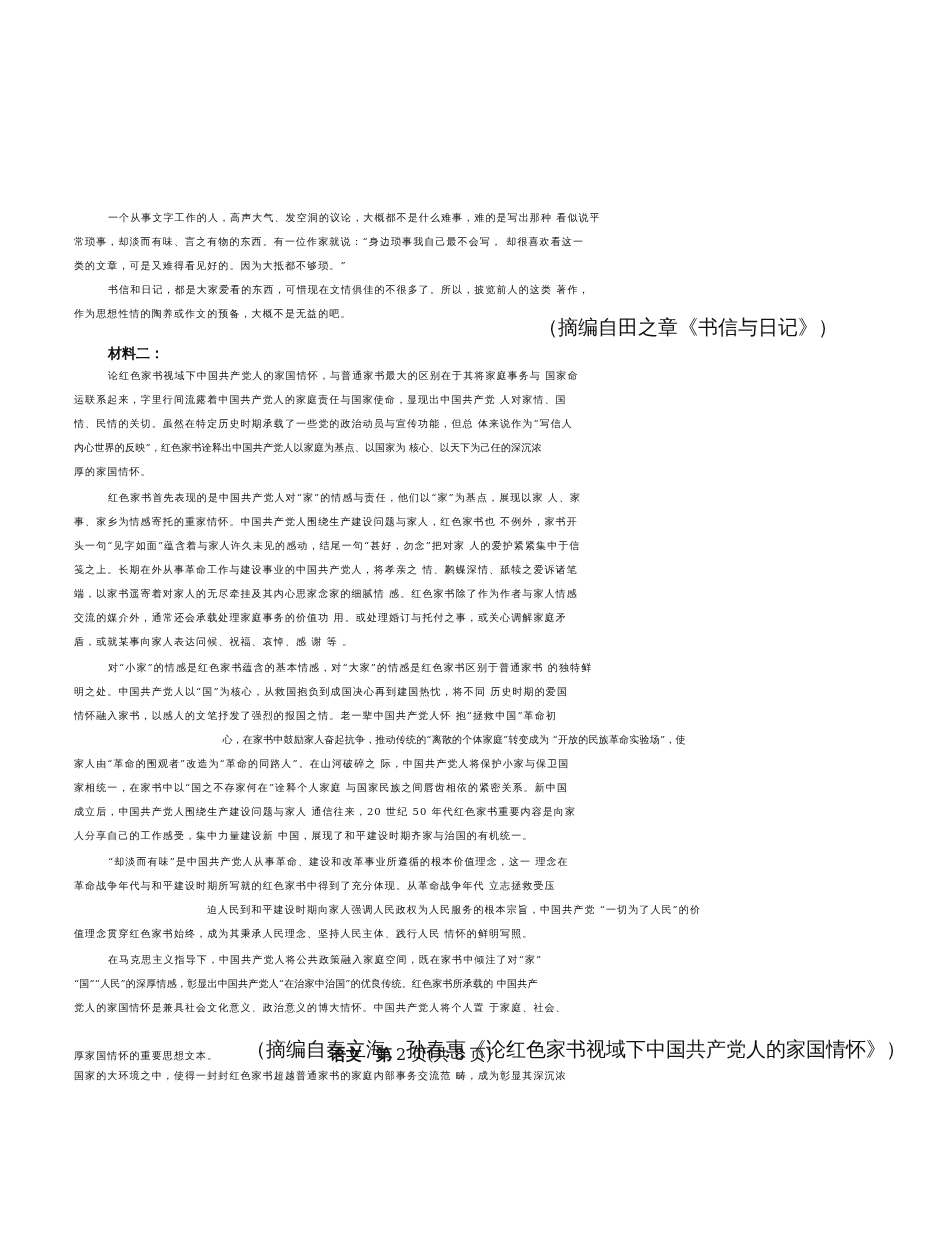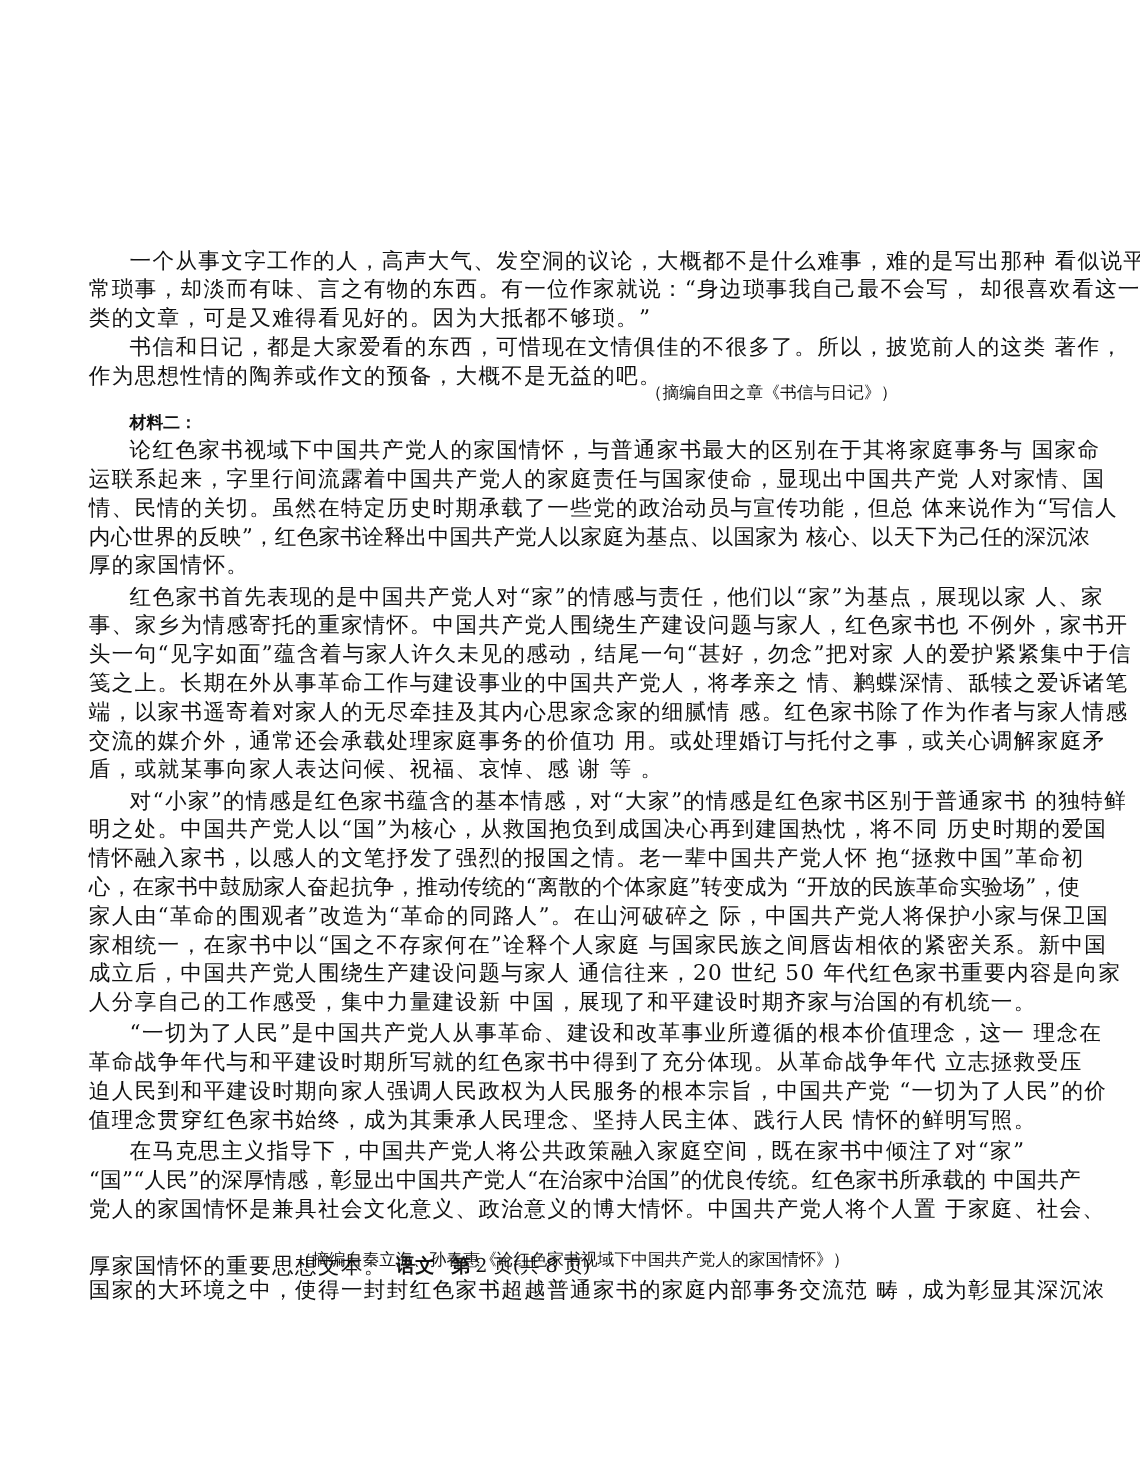--- a/index.html
+++ b/index.html
@@ -19,32 +19,32 @@
     position: absolute;
     left: 0;
     top: 0;
     width: 950px;
     height: 1236px;
   }
   .line {
     position: absolute;
     left: 74px;
     width: 760px;
-    font-size: 18px;
+    font-size: 10px;
     line-height: 24px;
     height: 24px;
     white-space: nowrap;
     letter-spacing: 1.1px;
   }
   .line.indent { left: 108px; }
   .line.tight { letter-spacing: 0.2px; }
   .attrib {
     position: absolute;
     font-family: "Liberation Sans", "DejaVu Sans", sans-serif;
-    font-size: 14px;
+    font-size: 20px;
     line-height: 22px;
     white-space: nowrap;
   }
   .section-heading {
     position: absolute;
     left: 108px;
     font-family: "DejaVu Sans", "Liberation Sans", sans-serif;
     font-weight: bold;
     font-size: 14px;
     line-height: 22px;
@@ -106,21 +106,21 @@
 
     <div class="line indent" style="top:656px;">对“小家”的情感是红色家书蕴含的基本情感，对“大家”的情感是红色家书区别于普通家书 的独特鲜</div>
     <div class="line" style="top:680px;">明之处。中国共产党人以“国”为核心，从救国抱负到成国决心再到建国热忱，将不同 历史时期的爱国</div>
     <div class="line" style="top:704px;">情怀融入家书，以感人的文笔抒发了强烈的报国之情。老一辈中国共产党人怀 抱“拯救中国”革命初</div>
     <div class="line tight" style="top:728px;text-align:center;">心，在家书中鼓励家人奋起抗争，推动传统的“离散的个体家庭”转变成为 “开放的民族革命实验场”，使</div>
     <div class="line" style="top:752px;">家人由“革命的围观者”改造为“革命的同路人”。在山河破碎之 际，中国共产党人将保护小家与保卫国</div>
     <div class="line" style="top:776px;">家相统一，在家书中以“国之不存家何在”诠释个人家庭 与国家民族之间唇齿相依的紧密关系。新中国</div>
     <div class="line" style="top:800px;">成立后，中国共产党人围绕生产建设问题与家人 通信往来，20 世纪 50 年代红色家书重要内容是向家</div>
     <div class="line" style="top:824px;">人分享自己的工作感受，集中力量建设新 中国，展现了和平建设时期齐家与治国的有机统一。</div>
 
-    <div class="line indent" style="top:850px;">“一切为了人民”是中国共产党人从事革命、建设和改革事业所遵循的根本价值理念，这一 理念在</div>
+    <div class="line indent" style="top:850px;">“却淡而有味”是中国共产党人从事革命、建设和改革事业所遵循的根本价值理念，这一 理念在</div>
     <div class="line" style="top:874px;">革命战争年代与和平建设时期所写就的红色家书中得到了充分体现。从革命战争年代 立志拯救受压</div>
     <div class="line" style="top:898px;text-align:center;">迫人民到和平建设时期向家人强调人民政权为人民服务的根本宗旨，中国共产党 “一切为了人民”的价</div>
     <div class="line" style="top:922px;">值理念贯穿红色家书始终，成为其秉承人民理念、坚持人民主体、践行人民 情怀的鲜明写照。</div>
 
     <div class="line indent" style="top:948px;">在马克思主义指导下，中国共产党人将公共政策融入家庭空间，既在家书中倾注了对“家”</div>
     <div class="line tight" style="top:972px;">“国”“人民”的深厚情感，彰显出中国共产党人“在治家中治国”的优良传统。红色家书所承载的  中国共产</div>
     <div class="line" style="top:996px;">党人的家国情怀是兼具社会文化意义、政治意义的博大情怀。中国共产党人将个人置    于家庭、社会、</div>
     <div class="line" style="top:1064px;">国家的大环境之中，使得一封封红色家书超越普通家书的家庭内部事务交流范    畴，成为彰显其深沉浓</div>
     <div class="line" style="top:1044px;">厚家国情怀的重要思想文本。</div>
 

